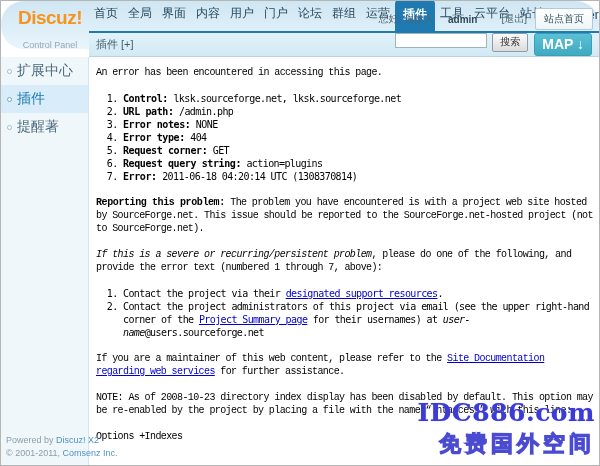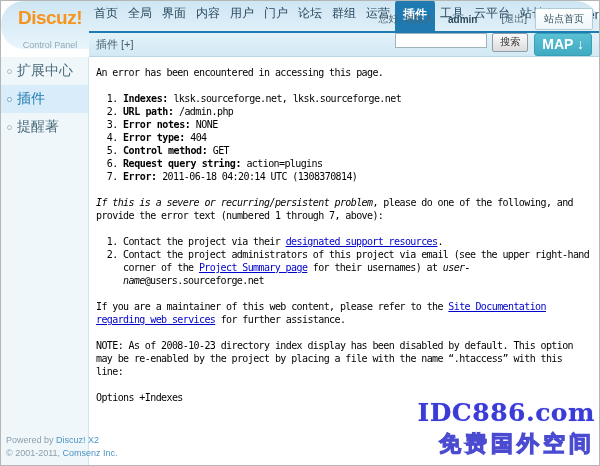--- a/index.html
+++ b/index.html
@@ -57,21 +57,21 @@
   .side-item.active .dot{ border-color:#6fa8c6; }
   .side-footer{ position:absolute; left:5px; bottom:5px; font-size:9px; color:#8a9da9;
                 white-space:nowrap; line-height:13px; z-index:6; }
   .side-footer a{ color:#4f94c4; text-decoration:none; cursor:pointer; }
 
   
   .main{ position:absolute; left:89px; top:56px; right:0; bottom:0; background:#fff;
          overflow:hidden; padding:9px 6px 0;
          font-family:"DejaVu Sans Mono", monospace; font-size:10px;
          letter-spacing:-0.6px; line-height:13px; color:#000; }
-  .main p{ margin:0 0 13px; }
+  .main p{ margin:0 0 13px;font-family:Liberation Mono, monospace; }
   .main ol{ margin:0 0 13px; padding-left:27px; }
   .main a{ color:#0000cc; text-decoration:underline; cursor:pointer; }
   .main b{ letter-spacing:-0.4px; }
 
   
   .watermark{ position:absolute; right:4px; bottom:6px; text-align:right; z-index:5;
               pointer-events:none; }
   .wm-line1{ font-family:"DejaVu Serif", serif; font-weight:bold; font-size:25px;
              color:#3b3bd6; letter-spacing:0.5px; text-shadow:0 0 1px #9a9aff; }
   .wm-line2{ font-family:"DejaVu Serif", serif; font-weight:bold;
@@ -140,29 +140,30 @@
     <div class="side-footer">
       <div><span>Powered by </span><a>Discuz! X2</a></div>
       <div><span>© 2001-2011, </span><a>Comsenz Inc.</a></div>
     </div>
   </div>
 
   <div class="main">
     <p>An error has been encountered in accessing this page.</p>
 
     <ol>
-      <li><b>Indexes:</b><span> lksk.sourceforge.net, lksk.sourceforge.net</span></li>
+      <li><b>Control:</b><span> lksk.sourceforge.net, lksk.sourceforge.net</span></li>
       <li><b>URL path:</b><span> /admin.php</span></li>
       <li><b>Error notes:</b><span> NONE</span></li>
       <li><b>Error type:</b><span> 404</span></li>
-      <li><b>Control method:</b><span> GET</span></li>
+      <li><b>Request corner:</b><span> GET</span></li>
       <li><b>Request query string:</b><span> action=plugins</span></li>
       <li><b>Error:</b><span> 2011-06-18 04:20:14 UTC (1308370814)</span></li>
     </ol>
 
+    <p><b>Reporting this problem:</b><span> The problem you have encountered is with a project web site hosted by SourceForge.net. This issue should be reported to the SourceForge.net-hosted project (not to SourceForge.net).</span></p>
 
     <p><i>If this is a severe or recurring/persistent problem</i><span>, please do one of the following, and provide the error text (numbered 1 through 7, above):</span></p>
 
     <ol>
       <li><span>Contact the project via their </span><a>designated support resources</a><span>.</span></li>
       <li><span>Contact the project administrators of this project via email (see the upper right-hand corner of the </span><a>Project Summary page</a><span> for their usernames) at </span><i>user-name</i><span>@users.sourceforge.net</span></li>
     </ol>
 
     <p><span>If you are a maintainer of this web content, please refer to the </span><a>Site Documentation regarding web services</a><span> for further assistance.</span></p>
 

